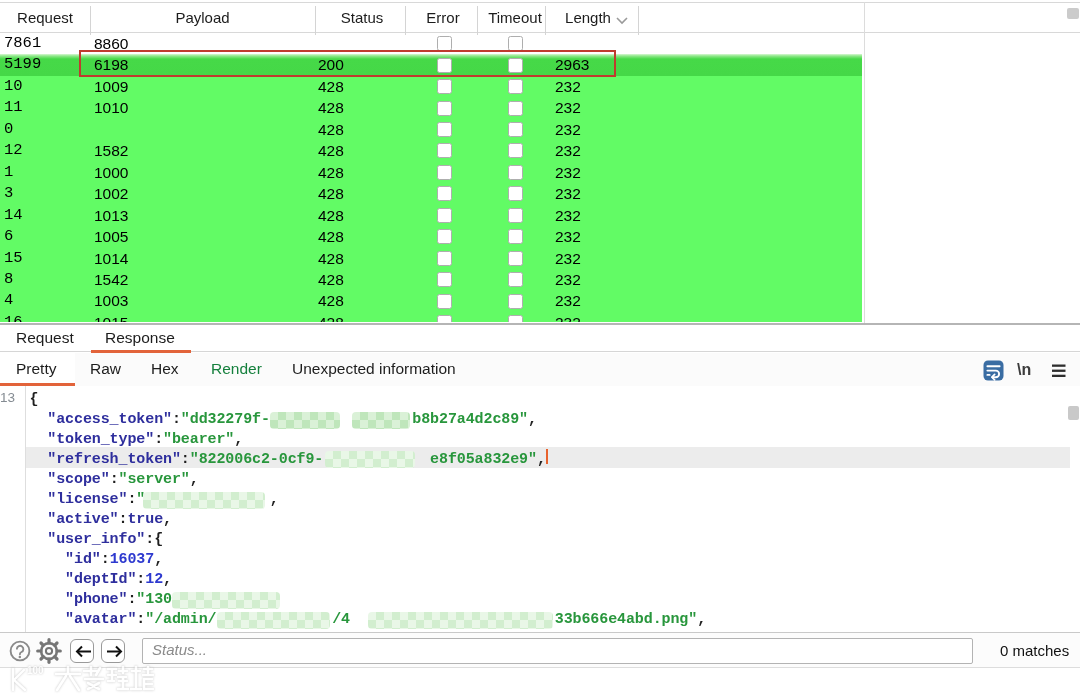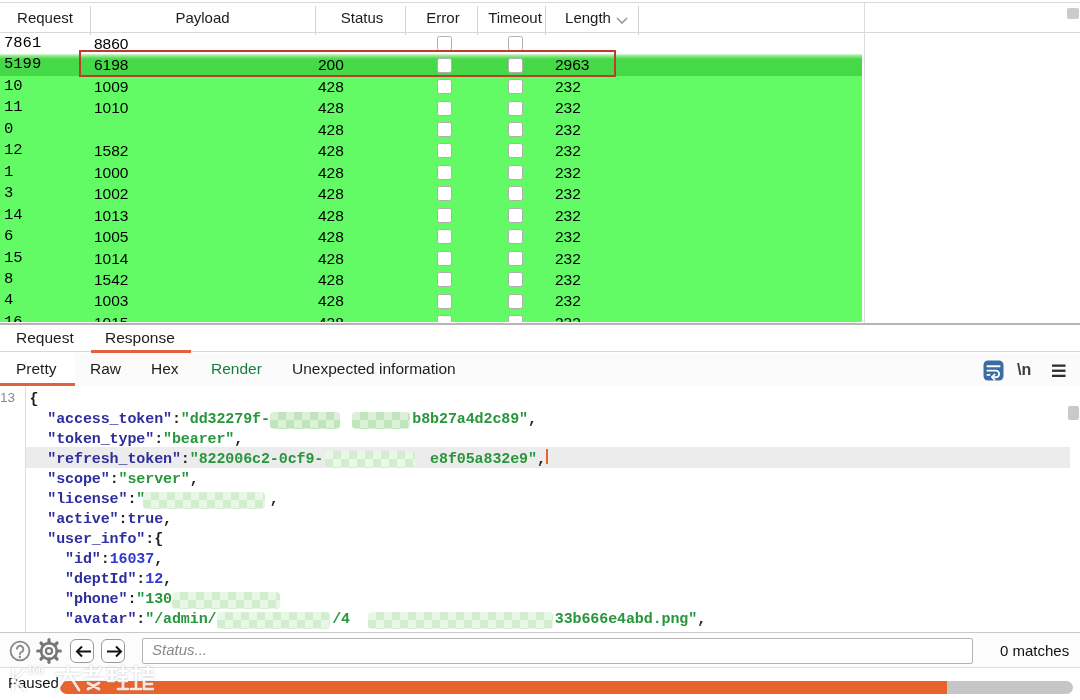--- a/index.html
+++ b/index.html
@@ -295,26 +295,20 @@
   <div class="btn" style="left:101px"></div>
   <svg class="abs" style="left:105px;top:11px" width="19" height="15" viewBox="0 0 19 15">
     <path d="M2 7.5 H16" stroke="#111" stroke-width="2" fill="none"></path>
     <path d="M11 2.5 L16 7.5 L11 12.5" stroke="#111" stroke-width="2" fill="none"></path>
   </svg>
   <div id="sinput"></div>
   <div id="sph">Status...</div>
   <div id="match">0 matches</div>
 </div>
 
-<div id="pstrip">
-  <div id="paused">Paused</div>
-  <div id="track">
-        <div id="fill"></div>
-      </div>
-</div>
 
 <svg id="wm" width="150" height="38" viewBox="0 0 150 38">
   <g stroke="#ffffff" stroke-width="2.4" fill="none" stroke-linecap="round">
     <path d="M9 10 V31"></path>
         <path d="M20 11 L10 21 L21 31"></path>
   </g>
   <g fill="#ffffff" font-family="Liberation Sans" font-size="10" font-weight="bold">
     <text x="23" y="15">100</text>
   </g>
   <g stroke="#ffffff" stroke-width="2.7" fill="none" stroke-linecap="round">

